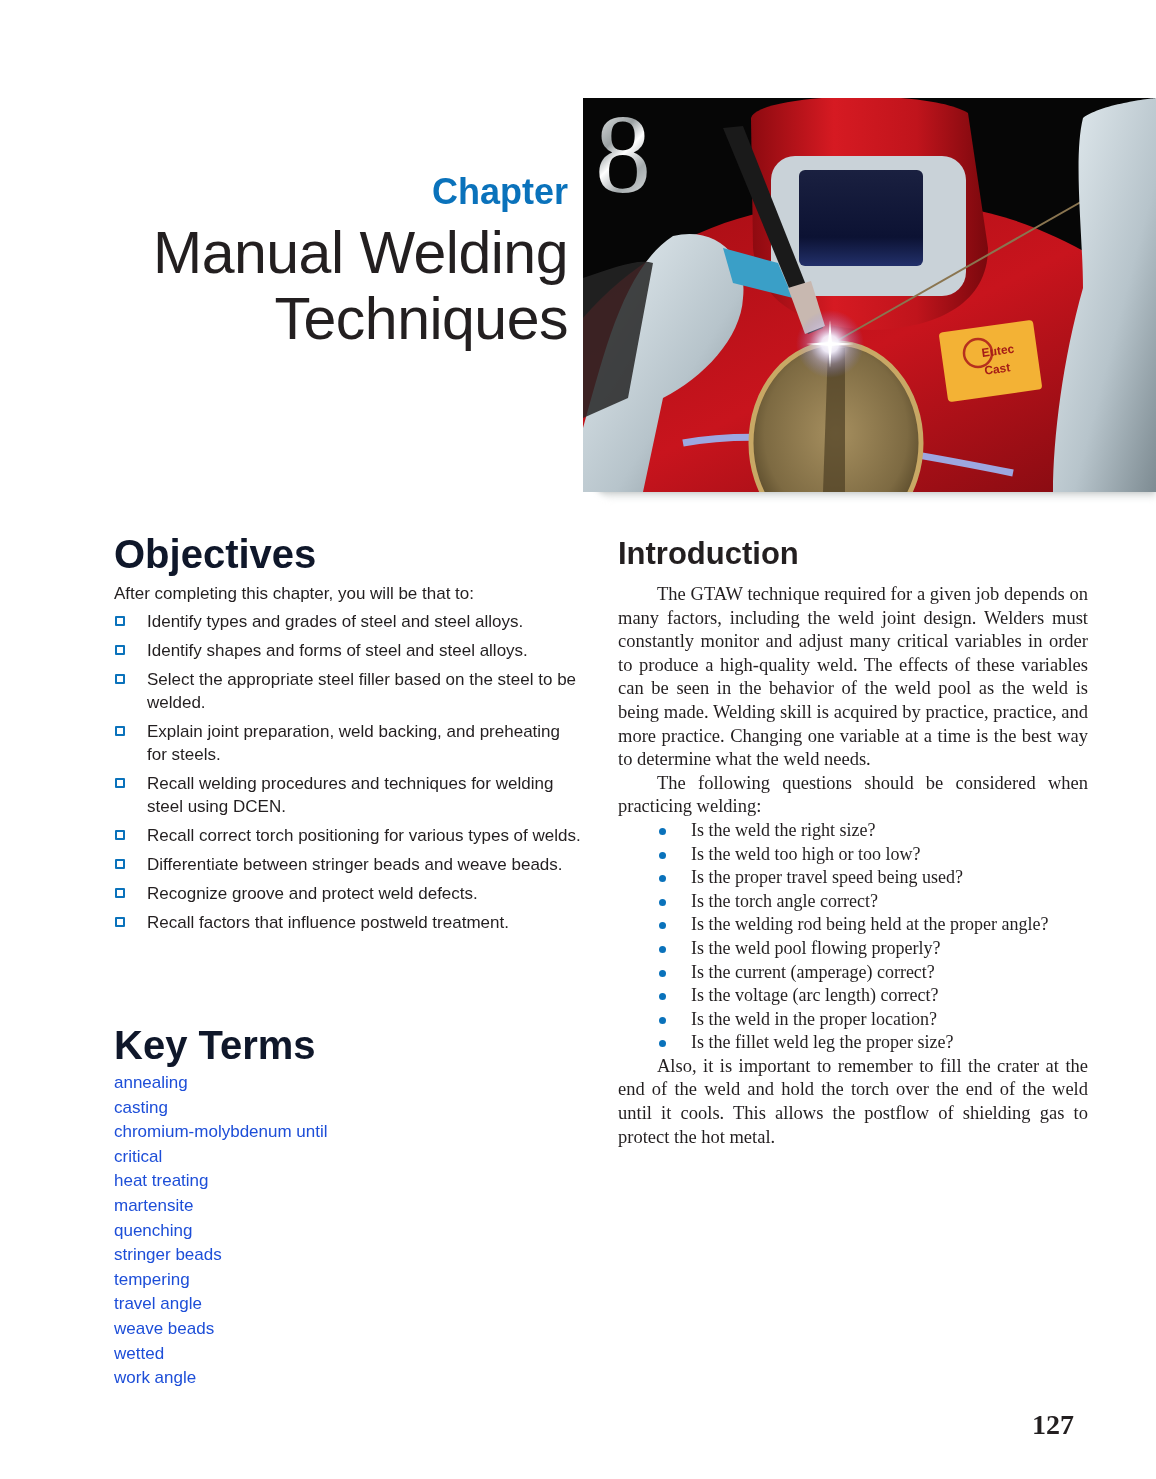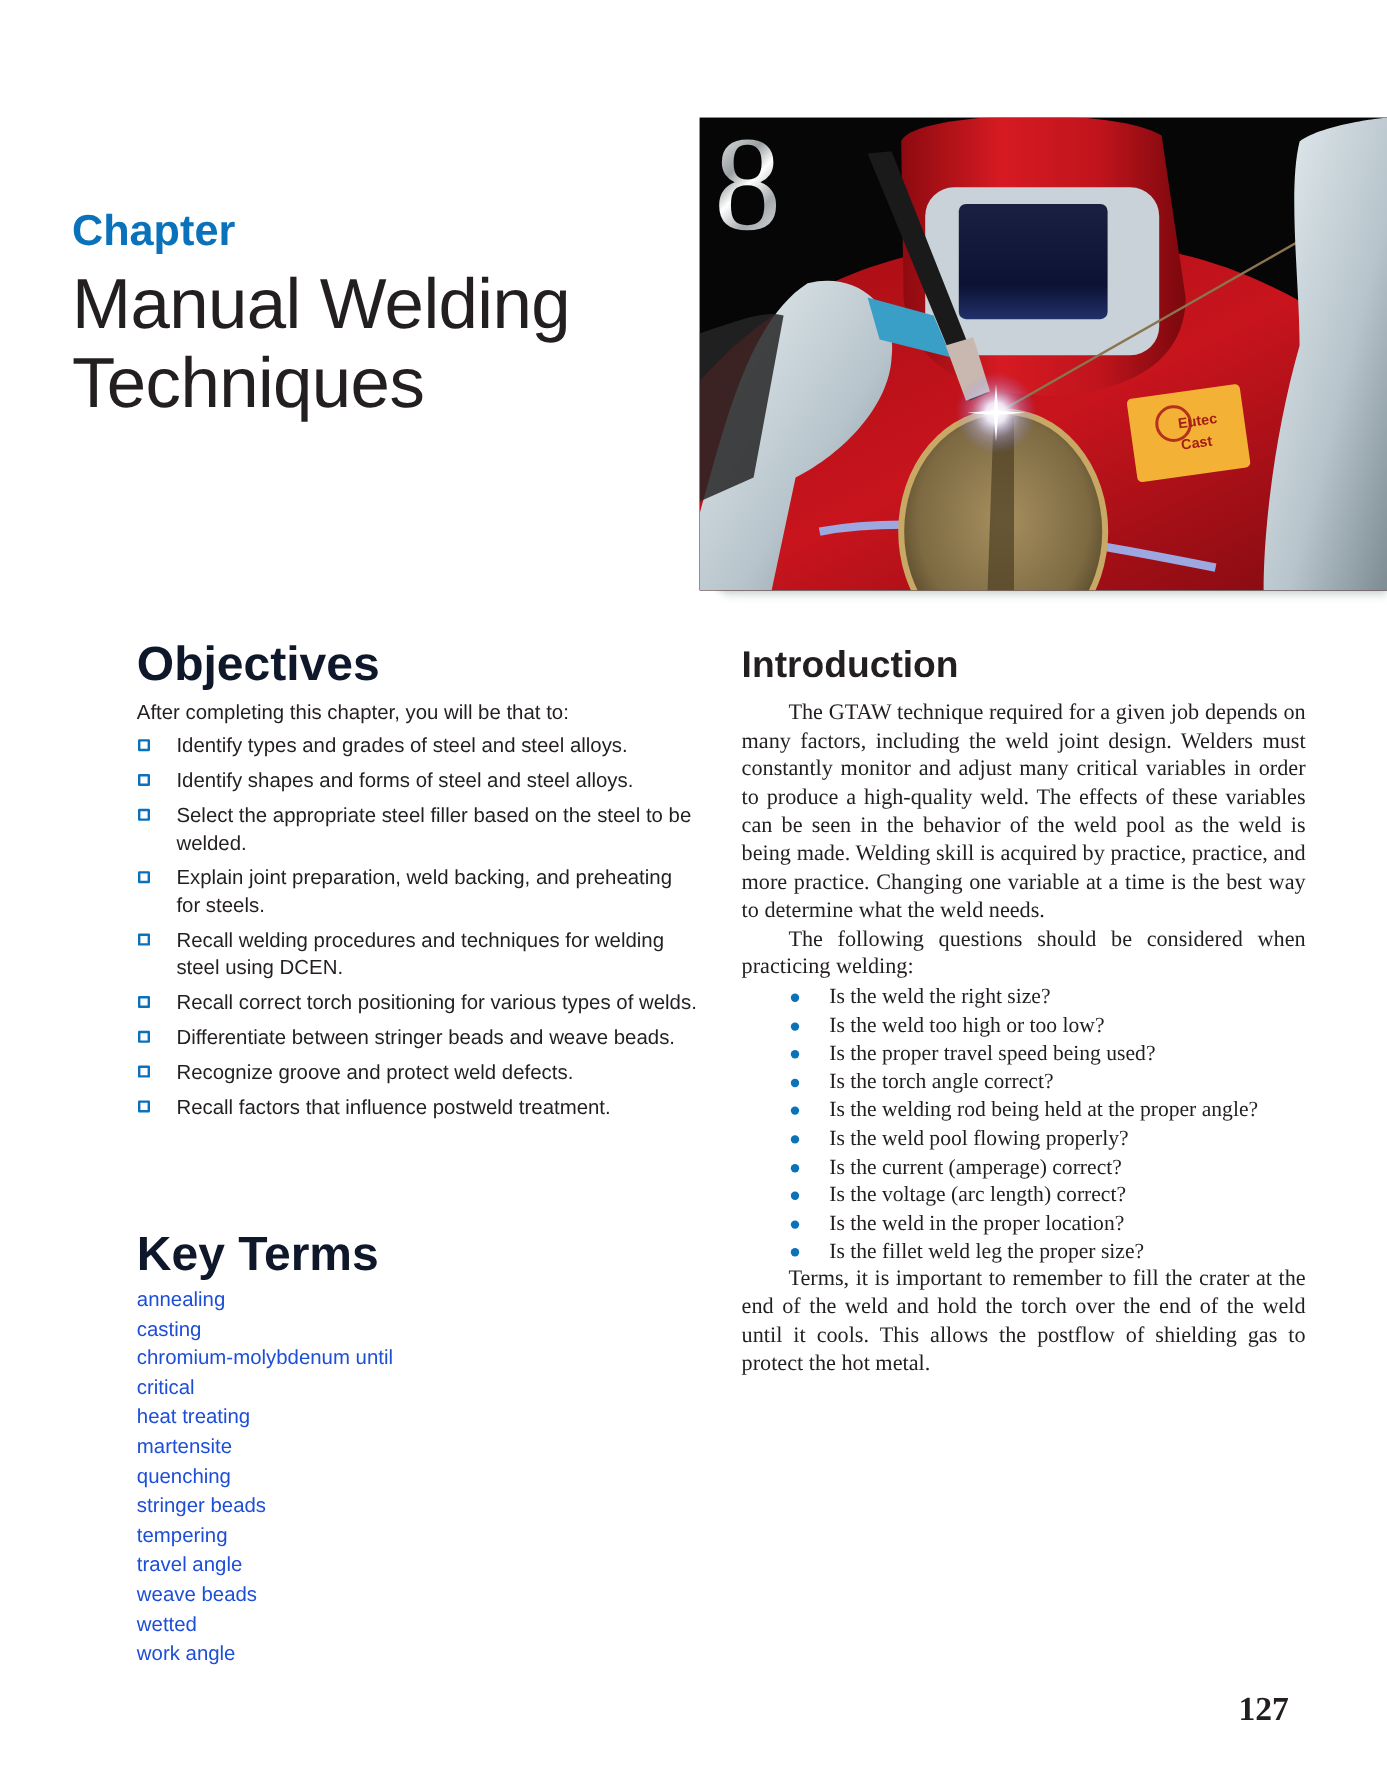--- a/index.html
+++ b/index.html
@@ -1,18 +1,18 @@
 <!DOCTYPE html>
 <html><head>
   <meta charset="utf-8">
   <style>
     html, body { margin: 0; padding: 0; background: #ffffff; }
     body { width: 1156px; height: 1479px; position: relative; overflow: hidden; color: #231f20; }
 
-    .chapter-title-block { position: absolute; left: 60px; top: 168px; width: 508px; text-align: left; font-family: "Liberation Sans", sans-serif; }
+    .chapter-title-block { position: absolute; left: 60px; top: 168px; width: 508px; text-align: right; font-family: "Liberation Sans", sans-serif; }
     .chapter-label { font-size: 36px; font-weight: bold; color: #0a72bb; line-height: 48px; margin-bottom: 4px; }
     .chapter-title { font-size: 59px; font-weight: normal; color: #231f20; line-height: 66px; letter-spacing: -0.5px; }
 
     
     .photo-wrap { position: absolute; left: 583px; top: 98px; width: 573px; height: 394px; }
     .photo-shadow { position: absolute; left: 596px; top: 470px; width: 560px; height: 30px;
       background: linear-gradient(to bottom, #5a6363 0%, #8a9292 45%, rgba(200,205,205,0.5) 80%, rgba(255,255,255,0) 100%);
       filter: blur(3px); border-radius: 0 0 4px 20px; }
     .photo { position: absolute; inset: 0; overflow: hidden; background: #050505; }
     .photo svg { display: block; width: 100%; height: 100%; }
@@ -174,16 +174,16 @@
     <li class="question"><span class="bullet-icon"></span><span>Is the weld too high or too low?</span></li>
     <li class="question"><span class="bullet-icon"></span><span>Is the proper travel speed being used?</span></li>
     <li class="question"><span class="bullet-icon"></span><span>Is the torch angle correct?</span></li>
     <li class="question"><span class="bullet-icon"></span><span>Is the welding rod being held at the proper angle?</span></li>
     <li class="question"><span class="bullet-icon"></span><span>Is the weld pool flowing properly?</span></li>
     <li class="question"><span class="bullet-icon"></span><span>Is the current (amperage) correct?</span></li>
     <li class="question"><span class="bullet-icon"></span><span>Is the voltage (arc length) correct?</span></li>
     <li class="question"><span class="bullet-icon"></span><span>Is the weld in the proper location?</span></li>
     <li class="question"><span class="bullet-icon"></span><span>Is the fillet weld leg the proper size?</span></li>
   </ul>
-  <p class="body-text cont"><span class="indent"></span><span>Terms, it is important to remember to fill the crater at the end of the weld and hold the torch over the end of the weld until it cools. This allows the postflow of shielding gas to protect the hot metal.</span></p>
+  <p class="body-text cont"><span class="indent"></span><span>Also, it is important to remember to fill the crater at the end of the weld and hold the torch over the end of the weld until it cools. This allows the postflow of shielding gas to protect the hot metal.</span></p>
 </div>
 
 <div class="page-number">127</div>
 
 </body></html>

